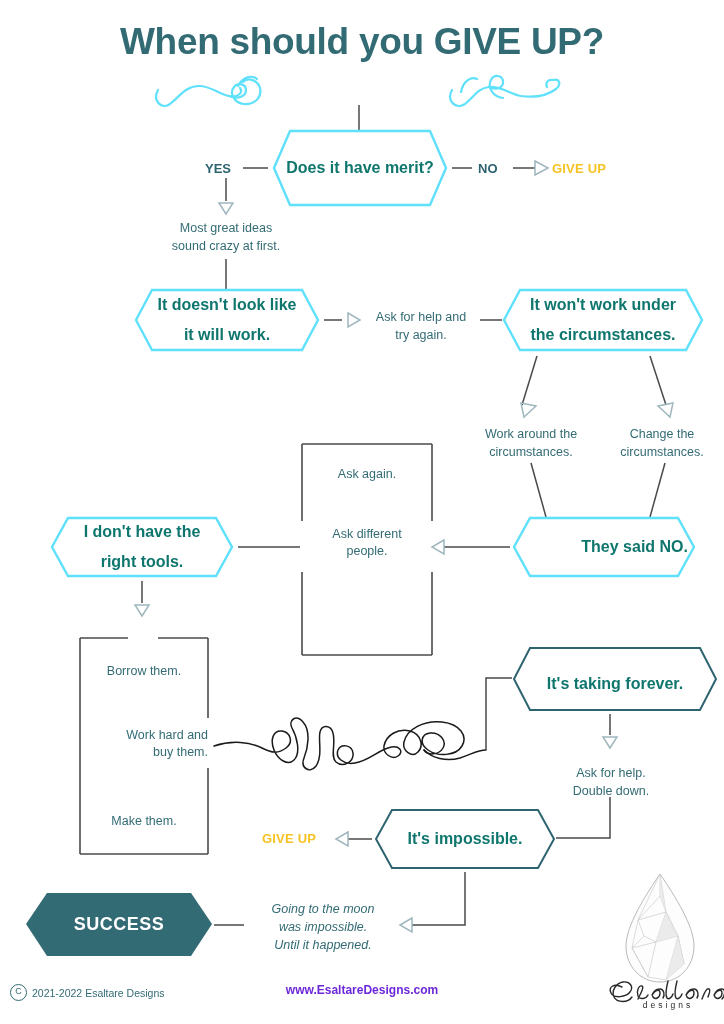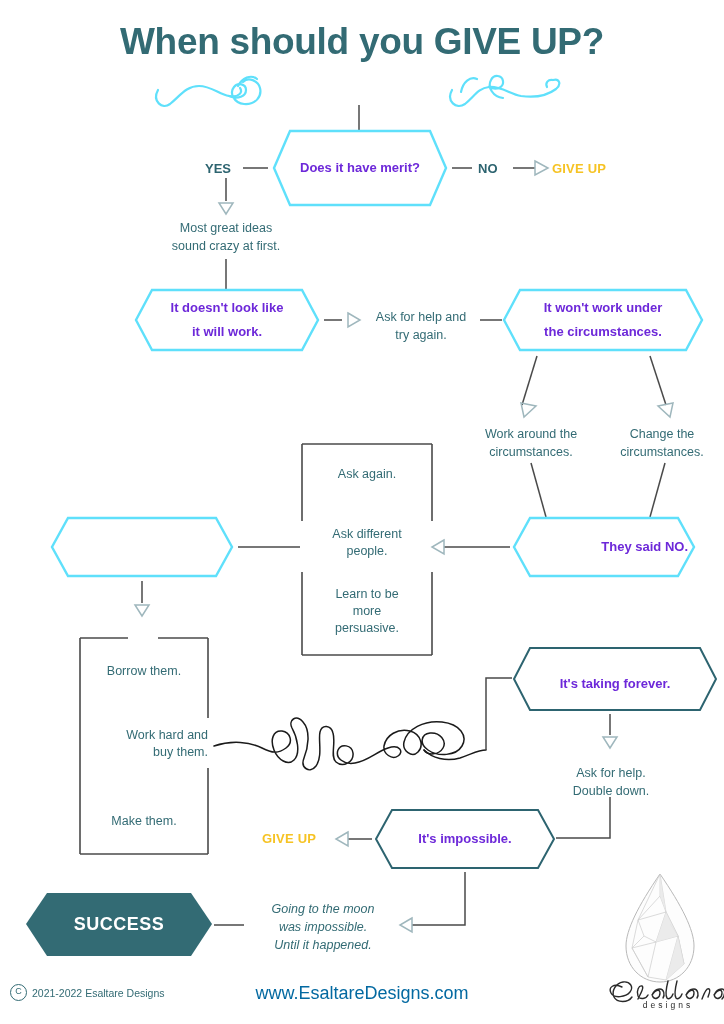--- a/index.html
+++ b/index.html
@@ -48,22 +48,22 @@
     display:flex;
     align-items:center;
     justify-content:center;
     box-sizing:border-box;
     text-align:center;
   }
   .hex .hex-txt{
     position:relative;
     z-index:2;
     font-weight:bold;
-    color:#6d28d9;
-    font-size:13px;
+    color:#0f766e;
+    font-size:16px;
     line-height:1.85;
     padding:0 6px;
   }
   .hex.filled .hex-txt{color:#ffffff;font-size:18px;letter-spacing:0.5px;}
 
   
   .listbox{box-sizing:border-box;}
   .listbox .row{
     position:absolute;
     left:0; right:0;
@@ -91,23 +91,23 @@
     left:10px; top:984px;
     color:#336b74;
     font-size:10.5px;
     display:flex;
     align-items:center;
     gap:5px;
   }
   #website{
     left:0; top:983px; width:724px;
     text-align:center;
-    color:#0369a1;
-    font-size:18px;
-    font-weight:normal;
+    color:#6d28d9;
+    font-size:12px;
+    font-weight:bold;
   }
 </style>
 </head>
 <body>
 
 <div id="page">
 
   <svg id="svg-layer" viewBox="0 0 724 1024">
     <defs>
       <style>
@@ -321,25 +321,26 @@
 circumstances.</div>
 
   <div class="abs hex" style="left:514px; top:518px; width:180px; height:58px;justify-content:flex-end;">
     <div class="hex-txt">They said NO.</div>
   </div>
 
   <div class="abs listbox" style="left:302px; top:444px; width:130px; height:211px;">
     <div class="row" style="top:22px; white-space:pre-line;">Ask again.</div>
     <div class="row" style="top:82px; white-space:pre-line;">Ask different
 people.</div>
-    <div class="row" style="top:142px; white-space:pre-line;">Learn to be
-more
-persuasive.</div>
-  </div>
-
+  </div>
+
+  <div class="abs hex" style="left:52px; top:518px; width:180px; height:58px;">
+    <div class="hex-txt" style="white-space:pre-line;">I don't have the
+right tools.</div>
+  </div>
 
   <div class="abs listbox" style="left:80px; top:638px; width:128px; height:216px;">
     <div class="row" style="top:25px; white-space:pre-line;">Borrow them.</div>
     <div class="row" style="top:89px; text-align:right; padding-left:18px; white-space:pre-line;">Work hard and
 buy them.</div>
     <div class="row" style="top:175px; white-space:pre-line;">Make them.</div>
   </div>
 
   <div class="abs hex" style="left:514px; top:648px; width:202px; height:72px;">
     <div class="hex-txt">It's taking forever.</div>

